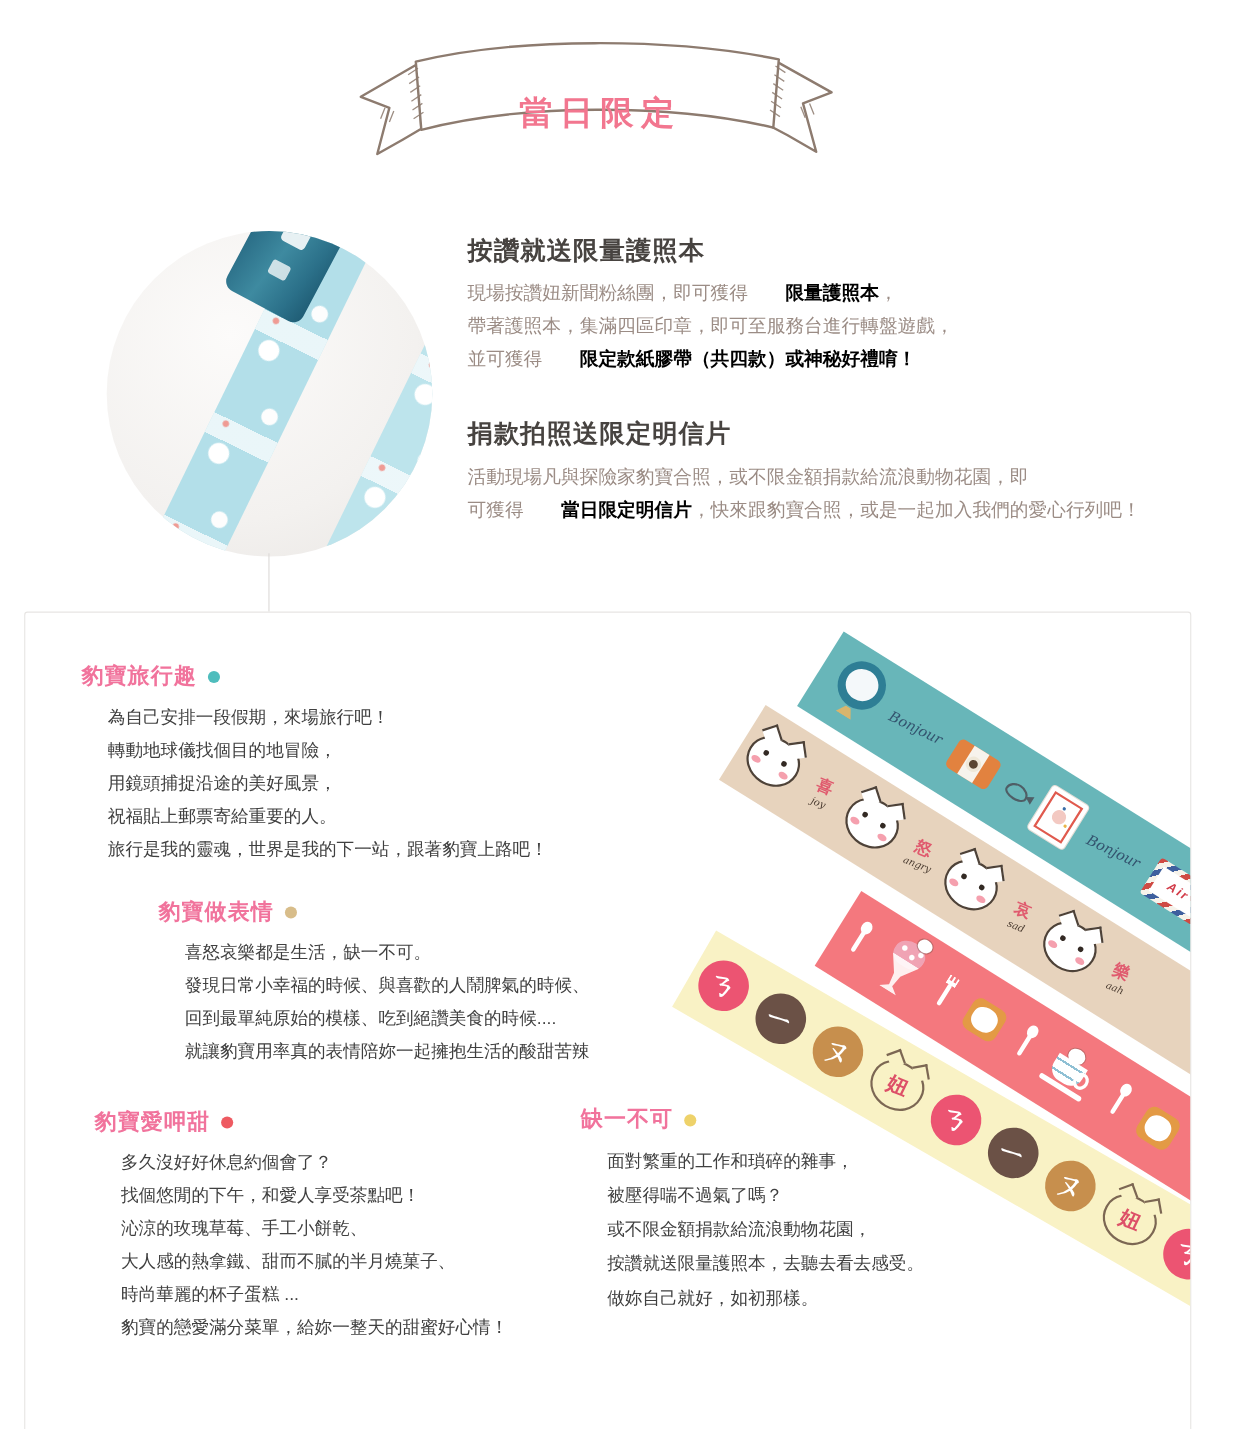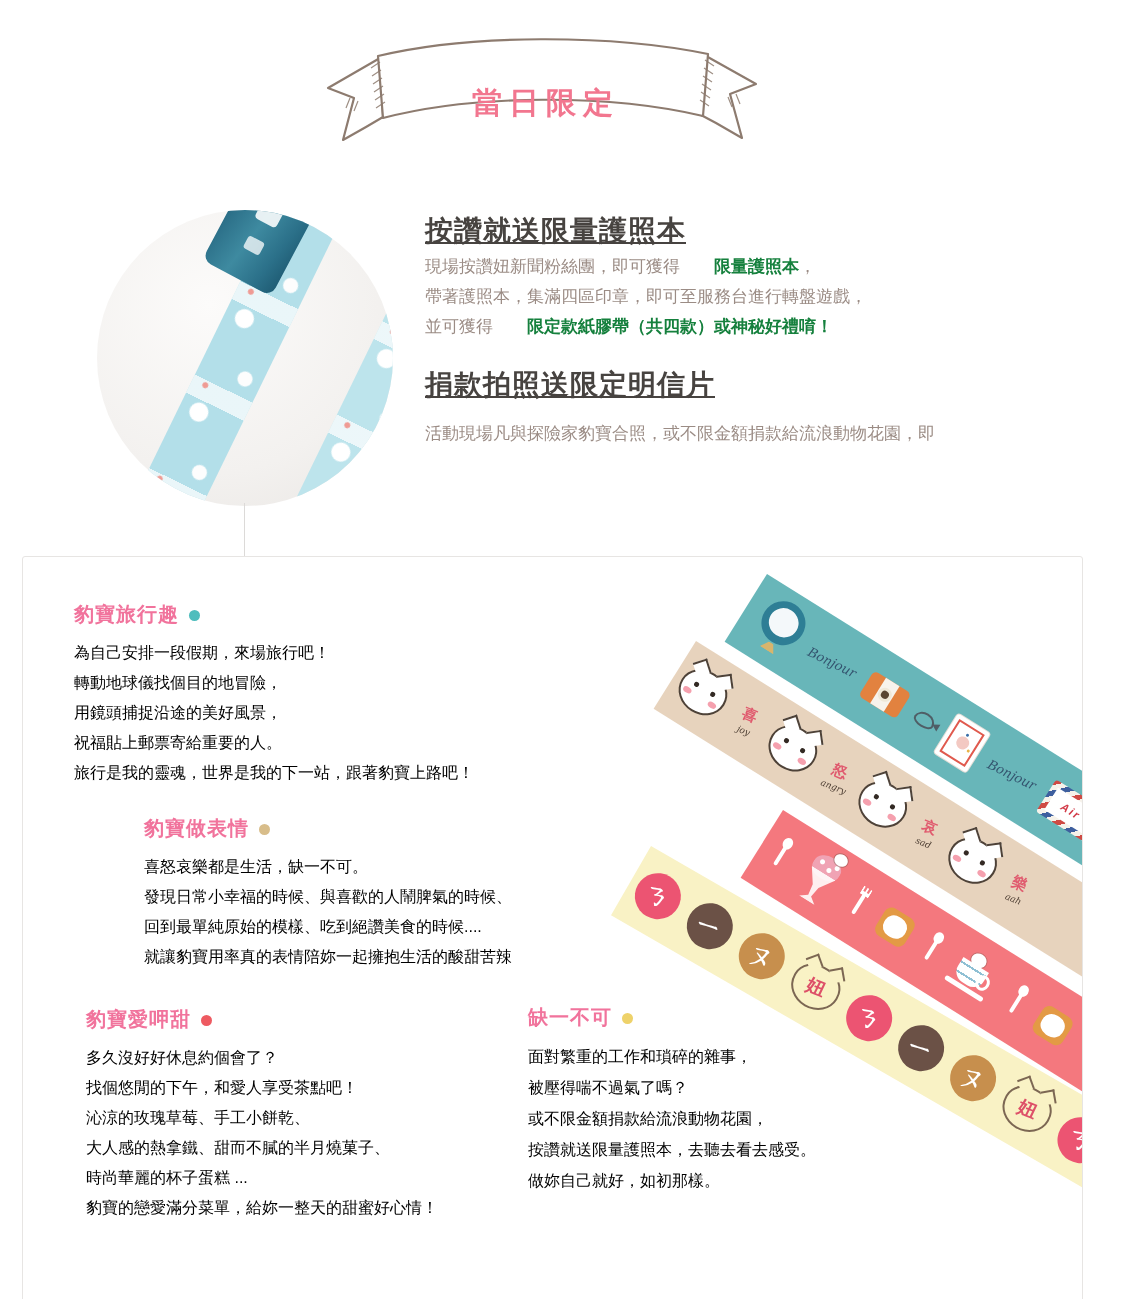--- a/index.html
+++ b/index.html
@@ -26,36 +26,36 @@
   .ph-strip-b{left:168px;top:352px;transform:rotate(-64deg);background-color:#bde4ec;}
   .ph-roll{position:absolute;left:124px;top:-26px;width:78px;height:100px;transform:rotate(28deg);
     border-radius:10px;background:linear-gradient(100deg,#266781 0%,#3e8aa0 45%,#2b7089 78%,#1f5c74 100%);}
   .ph-roll::before{content:"";position:absolute;left:26px;top:12px;width:24px;height:26px;
     background:rgba(255,255,255,.88);border-radius:4px;}
   .ph-roll::after{content:"";position:absolute;left:30px;top:56px;width:18px;height:14px;
     background:rgba(255,255,255,.75);border-radius:3px;}
   .connector{position:absolute;left:244px;top:503px;width:1px;height:53px;background:#dcdad8;}
 
   .hero-text{position:absolute;left:425px;top:0;width:680px;}
-  .promo-title{position:absolute;left:0;font-size:28px;font-weight:600;color:#474340;
-    letter-spacing:1px;white-space:nowrap;margin:0;text-decoration:underline;}
+  .promo-title{position:absolute;left:0;font-size:23px;font-weight:600;color:#474340;
+    letter-spacing:1px;white-space:nowrap;margin:0;}
   .promo-1-title{top:212px;}
-  .promo-2-title{top:366px;}
+  .promo-2-title{top:379px;}
   .para{position:absolute;left:0;font-size:17px;line-height:30px;color:#9b8c85;white-space:nowrap;}
   .para-1{top:252px;}
   .para-2{top:419px;}
-  .para .em{color:#15803d;font-weight:bold;padding-left:34px;}
+  .para .em{color:#000000;font-weight:bold;padding-left:34px;}
 
   
   .card{position:absolute;left:22px;top:556px;width:1061px;height:895px;background:#fff;
     border:1px solid #e7e5e3;border-radius:3px;overflow:hidden;box-sizing:border-box;}
   .sec{position:absolute;white-space:nowrap;}
   .sec-title{font-size:20px;font-weight:bold;color:#f1739c;letter-spacing:1px;margin:0 0 10px 0;}
   .dot{display:inline-block;width:11px;height:11px;border-radius:50%;margin-left:10px;vertical-align:middle;}
-  .sec-body{font-size:16px;line-height:30px;color:#000000;}
+  .sec-body{font-size:16px;line-height:30px;color:#404040;margin-left:24px;}
   .sec-1{left:51px;top:44px;}
   .sec-2{left:121px;top:258px;}
   .sec-3{left:63px;top:449px;}
   .sec-4{left:505px;top:447px;}
   .sec-4 .sec-body{line-height:31px;}
 
   
   .tape{position:absolute;height:80px;transform-origin:0 0;display:flex;align-items:center;}
   .tape-0{left:744px;top:17px;width:660px;transform:rotate(32deg);gap:14px;padding-left:18px;}
   .tape-1{left:673px;top:84px;width:660px;transform:rotate(32deg);gap:16px;padding-left:8px;}
@@ -179,20 +179,21 @@
   <div class="hero-text">
     <h2 class="promo-title promo-1-title">按讚就送限量護照本</h2>
     <div class="para para-1">
         <div class="line"><span>現場按讚妞新聞粉絲團，即可獲得</span><span class="em">限量護照本</span><span>，</span></div>
         <div class="line"><span>帶著護照本，集滿四區印章，即可至服務台進行轉盤遊戲，</span></div>
         <div class="line"><span>並可獲得</span><span class="em">限定款紙膠帶（共四款）或神秘好禮唷！</span></div>
       </div>
     <h2 class="promo-title promo-2-title">捐款拍照送限定明信片</h2>
     <div class="para para-2">
         <div class="line"><span>活動現場凡與探險家豹寶合照，或不限金額捐款給流浪動物花園，即</span></div>
+        <div class="line"><span>可獲得</span><span class="em">當日限定明信片</span><span>，快來跟豹寶合照，或是一起加入我們的愛心行列吧！</span></div>
       </div>
   </div>
 
   <div class="card">
 
     <div class="sec sec-1">
       <h3 class="sec-title"><span>豹寶旅行趣</span><span class="dot" style="background: rgb(79, 189, 189);"></span></h3>
       <div class="sec-body">
           <div class="line">為自己安排一段假期，來場旅行吧！</div>
           <div class="line">轉動地球儀找個目的地冒險，</div>

